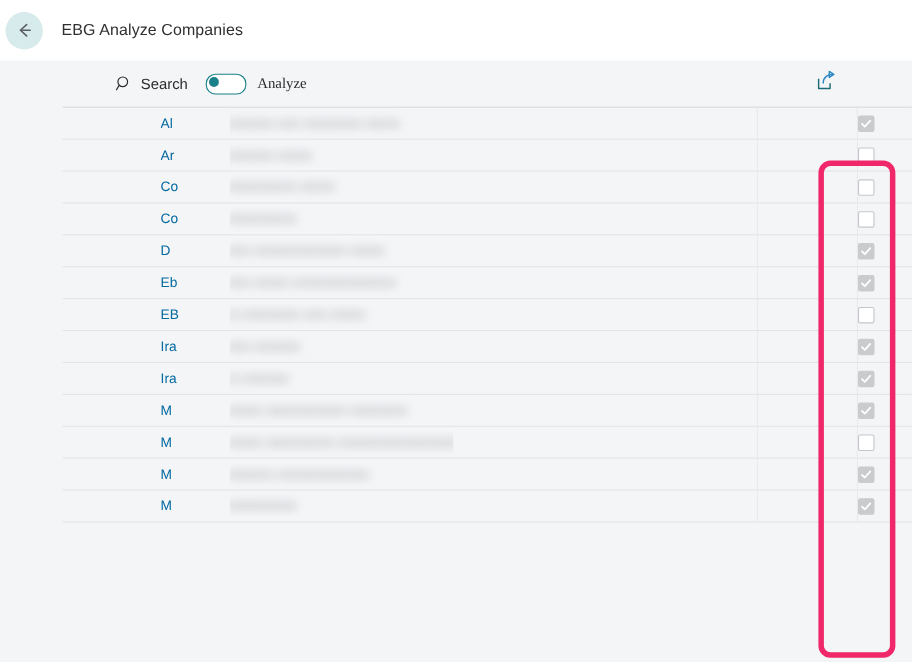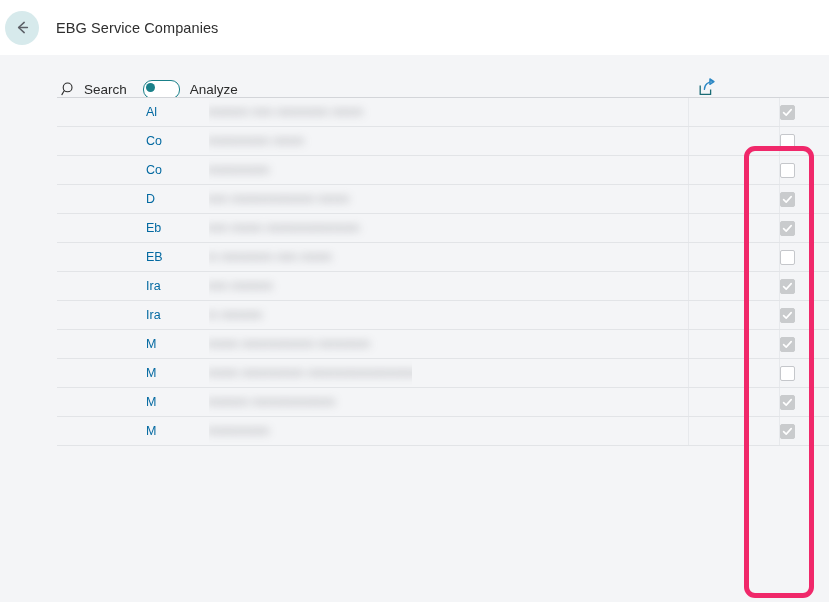--- a/index.html
+++ b/index.html
@@ -49,24 +49,25 @@
   .page {
     position: absolute;
     left: 0; top: 55px;
     width: 829px; height: 547px;
     background: #f4f5f7;
   }
 
   
   .toolbar {
     position: absolute;
-    left: 0; top: 13px;
+    left: 0; top: 0;
     width: 734px; height: 42px;
     display: flex;
     align-items: center;
+    padding-left: 44px;
   }
   .tb-left {
     display: flex;
     align-items: center;
     margin-left: 57px;
     gap: 0px;
   }
   .tb-item {
     display: flex;
     align-items: center;
@@ -94,21 +95,21 @@
     cursor: pointer;
   }
   .switch .knob {
     position: absolute;
     left: 2px; top: 2px;
     width: 9px; height: 9px;
     border-radius: 50%;
     background: #1a8089;
   }
   .toggle-wrap { display:flex; align-items:center; height:30px; margin-right:16px; cursor:pointer; }
-  .toggle-wrap .label { font-size:13.5px; color:#2b2b2b; margin-left:10px; }
+  .toggle-wrap .label { font-size:13.5px; color:#2b2b2b; margin-left:10px;font-family:Liberation Serif, serif; }
 
   .tb-right {
     position: absolute;
     right: 14px;
     top: 8px;
     display: flex;
     align-items: center;
   }
   .share-btn {
     width: 26px; height: 26px;
@@ -259,21 +260,21 @@
 
 <div class="titlebar">
   <div class="back-btn">
     <span>
       <svg width="19" height="19" viewBox="0 0 19 19">
         <path d="M11.2 4.4 L5.6 9.5 L11.2 14.6" fill="none" stroke="#5b5f66" stroke-width="1.5" stroke-linecap="round" stroke-linejoin="round"></path>
         <line x1="5.8" y1="9.5" x2="14.4" y2="9.5" stroke="#5b5f66" stroke-width="1.5" stroke-linecap="round"></line>
       </svg>
     </span>
   </div>
-  <div class="page-title">EBG Service Companies</div>
+  <div class="page-title">EBG Analyze Companies</div>
 </div>
 
 <div class="page">
 
   <div class="toolbar">
     <div class="tb-left">
 
       <div class="tb-item">
         <span class="tb-icon">
           <svg width="16" height="16" viewBox="0 0 16 16">
@@ -321,20 +322,31 @@
           <div class="col-sep2"></div>
           <div class="cell-enable">
             <div class="cb on">
               <svg width="11" height="11" viewBox="0 0 11 11">
                 <path d="M1.6 5.6 L4.2 8.1 L9.2 2.6" fill="none" stroke="#ffffff" stroke-width="1.6" stroke-linecap="round" stroke-linejoin="round"></path>
               </svg>
             </div>
           </div>
         </div>
         <div class="row">
+          <div class="cell-name">Ar</div>
+          <div class="redaction">
+            <span class="txt">mmmm mmm</span>
+          </div>
+          <div class="col-sep"></div>
+          <div class="col-sep2"></div>
+          <div class="cell-enable">
+            <div class="cb off"></div>
+          </div>
+        </div>
+        <div class="row">
           <div class="cell-name">Co</div>
           <div class="redaction">
             <span class="txt">mmmmmm mmm</span>
           </div>
           <div class="col-sep"></div>
           <div class="col-sep2"></div>
           <div class="cell-enable">
             <div class="cb off"></div>
           </div>
         </div>

